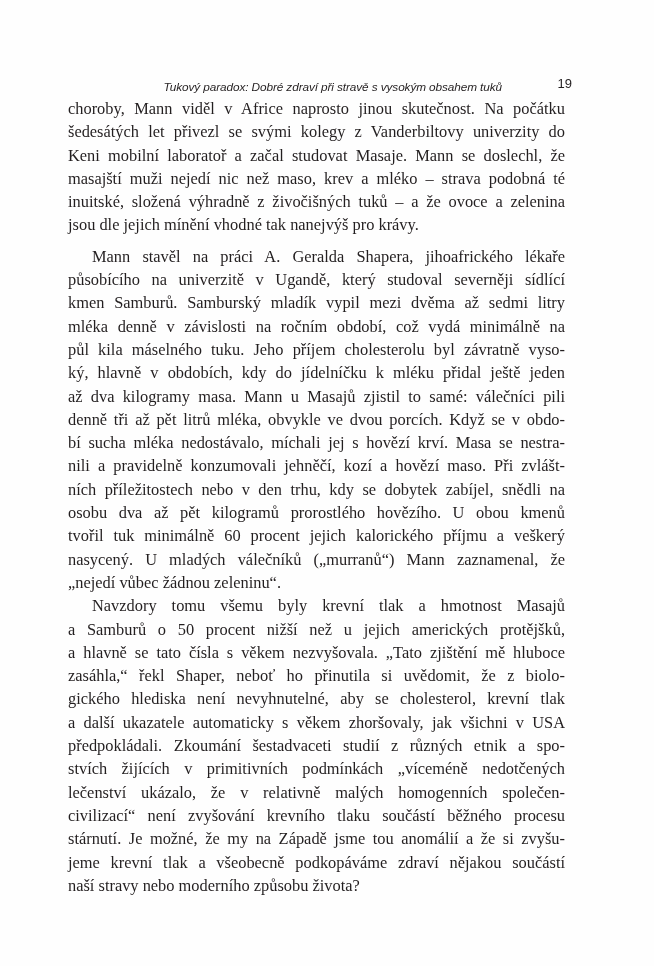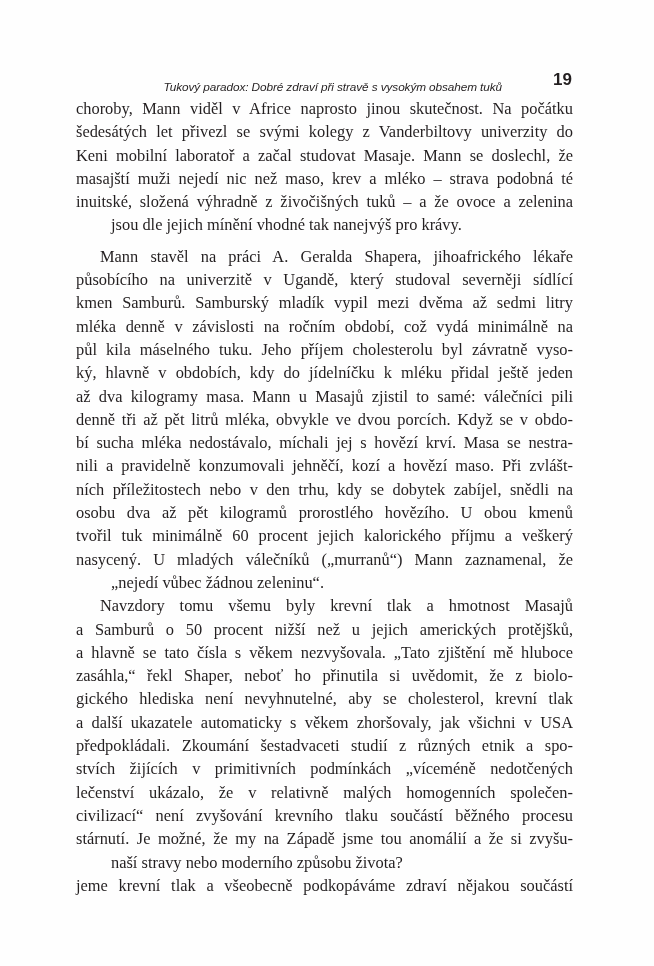--- a/index.html
+++ b/index.html
@@ -10,31 +10,31 @@
   .header {
     position: absolute; top: 63px; left: 76px; width: 496px; height: 18px;
     font-family: "DejaVu Sans", sans-serif; font-size: 11.2px; color: #231f20;
   }
   .running-title {
     position: absolute; right: 70px; top: 17px;
     font-style: italic; font-family: "Liberation Sans", sans-serif; font-size: 11.8px;
     letter-spacing: -0.1px;
   }
   .page-number {
-    position: absolute; right: 0; top: 7px;
-    font-family: "Liberation Sans", sans-serif; font-weight: bold; font-size: 17px;
+    position: absolute; right: 0; top: 13px;
+    font-family: "Liberation Sans", sans-serif; font-weight: normal; font-size: 13px;
   }
   .text-block {
-    position: absolute; top: 97px; left: 76px; width: 497px;
+    position: absolute; top: 97px; left: 68px; width: 497px;
     font-family: "Liberation Serif", serif; font-size: 16.4px; line-height: 23.3px;
     text-align: justify; hyphens: manual;
   }
   .text-block p { margin: 0; }
   .line { display: block; text-align: justify; text-align-last: justify; white-space: nowrap; overflow: visible; }
-  .line.last { text-align-last: left; margin-left: 35px; }
+  .line.last { text-align-last: left; }
 </style>
 </head>
 <body>
 
 <div class="header">
   <span class="running-title">Tukový paradox: Dobré zdraví při stravě s vysokým obsahem tuků</span>
   <span class="page-number">19</span>
 </div>
 
 <div class="text-block" id="text-block">
@@ -68,16 +68,16 @@
       <span class="line">a Samburů o 50 procent nižší než u jejich amerických protějšků,</span>
       <span class="line">a hlavně se tato čísla s věkem nezvyšovala. „Tato zjištění mě hluboce</span>
       <span class="line">zasáhla,“ řekl Shaper, neboť ho přinutila si uvědomit, že z biolo-</span>
       <span class="line">gického hlediska není nevyhnutelné, aby se cholesterol, krevní tlak</span>
       <span class="line">a další ukazatele automaticky s věkem zhoršovaly, jak všichni v USA</span>
       <span class="line">předpokládali. Zkoumání šestadvaceti studií z různých etnik a spo-</span>
       <span class="line">stvích žijících v primitivních podmínkách „víceméně nedotčených</span>
       <span class="line">lečenství ukázalo, že v relativně malých homogenních společen-</span>
       <span class="line">civilizací“ není zvyšování krevního tlaku součástí běžného procesu</span>
       <span class="line">stárnutí. Je možné, že my na Západě jsme tou anomálií a že si zvyšu-</span>
+      <span class="line">jeme krevní tlak a všeobecně podkopáváme zdraví nějakou součástí</span>
       <span class="line last">naší stravy nebo moderního způsobu života?</span>
-      <span class="line">jeme krevní tlak a všeobecně podkopáváme zdraví nějakou součástí</span>
     </p>
   </div>
 
 </body></html>

